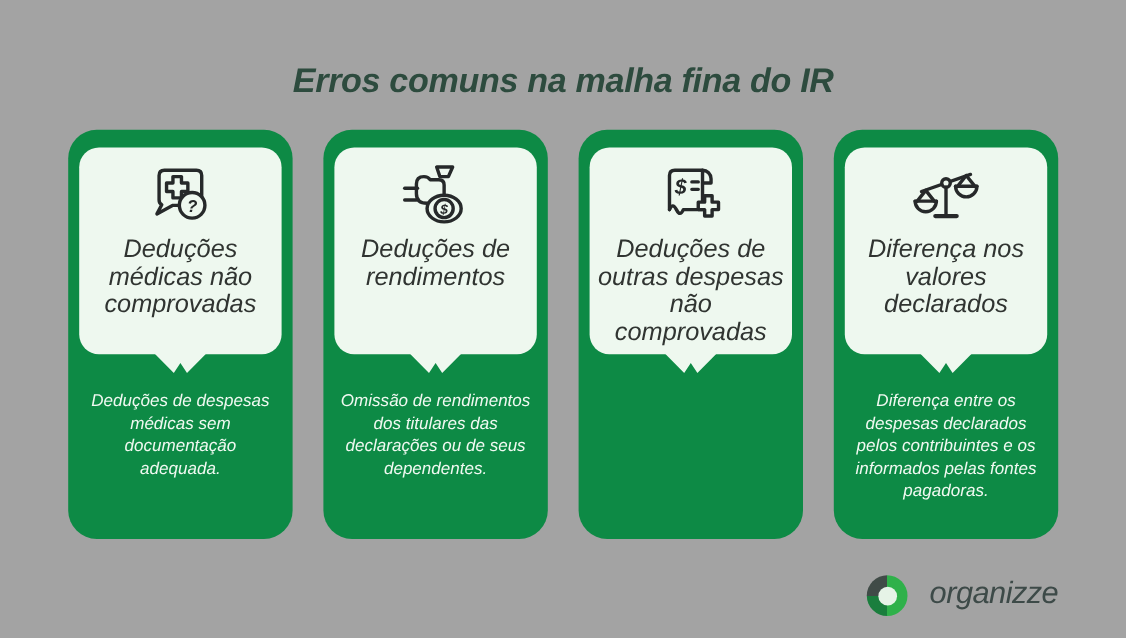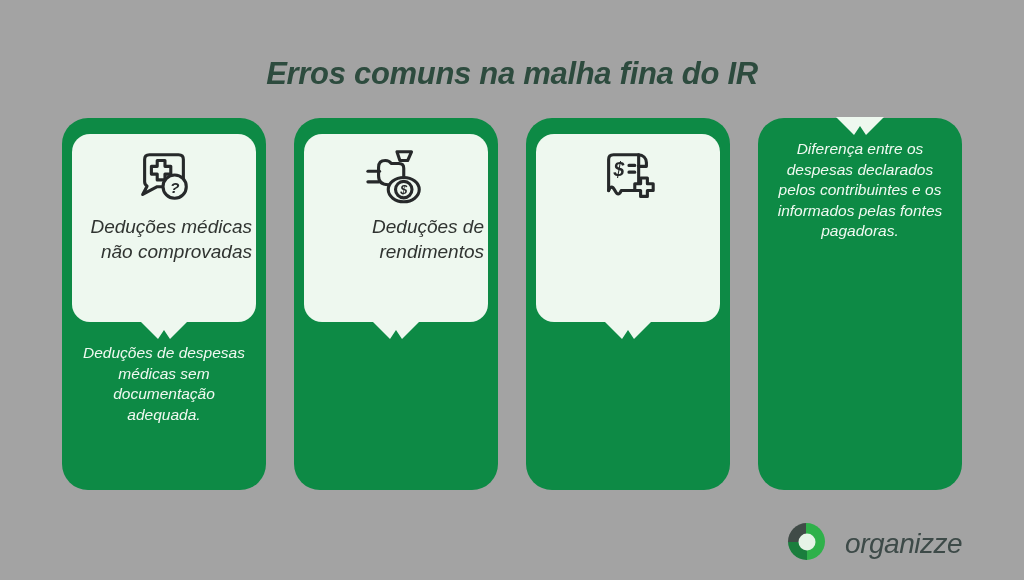--- a/index.html
+++ b/index.html
@@ -49,39 +49,40 @@
     border-radius: 18px;
     display: flex;
     flex-direction: column;
     align-items: center;
     box-sizing: border-box;
   }
   .icon-wrap { margin-top: 11px; height: 64px; display: flex; align-items: center; justify-content: center; }
   .card-title {
     margin-top: 5px;
     padding: 0 4px;
-    font-size: 19px;
+    font-size: 23px;
     line-height: 25px;
     color: #303431;
-    text-align: right;
+    text-align: center;
   }
   .tail { display: block; margin-top: -1px; }
   .card-body {
+    margin-top: 12px;
     padding: 0 14px;
     font-size: 15.5px;
     line-height: 20.5px;
     color: #f0f9f1;
     text-align: center;
   }
   .logo {
     position: absolute;
     right: 62px;
     bottom: 20px;
     display: flex;
-    align-items: flex-end;
+    align-items: flex-start;
     gap: 20px;
   }
   .donut {
     width: 37px;
     height: 37px;
     border-radius: 50%;
     background: conic-gradient(#2fb14a 0 50%, #1a7e3d 50% 75%, #404b47 75% 100%);
     position: relative;
     display: inline-block;
   }
@@ -142,42 +143,61 @@
             <ellipse cx="40" cy="45" rx="16" ry="12.5" fill="#eef8ef"></ellipse>
             <circle cx="40" cy="45" r="8.5"></circle>
             <text x="40" y="50" font-size="13" font-weight="bold" text-anchor="middle">$</text>
           </svg>
         </div>
         <div class="card-title">Deduções de rendimentos</div>
       </div>
       <svg class="tail" width="64" height="22" viewBox="0 0 64 22">
         <path d="M8,0 L26,18 L32,9 L38,18 L56,0 Z" fill="#eef8ef"></path>
       </svg>
+      <div class="card-body">Omissão de rendimentos dos titulares das declarações ou de seus dependentes.</div>
     </div>
 
     <div class="card">
       <div class="panel">
         <div class="icon-wrap">
           <svg class="glyph" width="62" height="62" viewBox="0 0 64 64">
             <path d="M12,46 V14 q0,-5 5,-5 h26"></path>
             <path d="M43,9 a8,8 0 0 1 8,8 v4 h-8 V9"></path>
             <path d="M43,21 V44"></path>
             <path d="M12,46 q3,-7 6.5,0 t6.5,0 h18"></path>
             <text x="17" y="31" font-size="20" font-weight="bold">$</text>
             <path d="M33,20 h6 M33,27 h6"></path>
             <path d="M45,33 h7 v6 h6 v7 h-6 v6 h-7 v-6 h-6 v-7 h6 Z" fill="#eef8ef"></path>
           </svg>
         </div>
-      </div>
-      <svg class="tail" width="64" height="22" viewBox="0 0 64 22">
-        <path d="M8,0 L26,18 L32,9 L38,18 L56,0 Z" fill="#eef8ef"></path>
-      </svg>
-    </div>
-
-    <div class="card">
+        <div class="card-title">Deduções de outras despesas não comprovadas</div>
+      </div>
+      <svg class="tail" width="64" height="22" viewBox="0 0 64 22">
+        <path d="M8,0 L26,18 L32,9 L38,18 L56,0 Z" fill="#eef8ef"></path>
+      </svg>
+    </div>
+
+    <div class="card">
+      <div class="panel">
+        <div class="icon-wrap">
+          <svg class="glyph" width="62" height="62" viewBox="0 0 64 64">
+            <path d="M9,29 L55,13"></path>
+            <circle cx="32" cy="21" r="4" fill="#eef8ef"></circle>
+            <path d="M32,25 V51"></path>
+            <path d="M22,52 H42" stroke-width="4"></path>
+            <path d="M13,28 L5,38 M13,28 L21,38"></path>
+            <path d="M3,38 H23"></path>
+            <path d="M3,38 a10,10 0 0 0 20,0"></path>
+            <path d="M51,14 L43,24 M51,14 L59,24"></path>
+            <path d="M41,24 H61"></path>
+            <path d="M41,24 a10,10 0 0 0 20,0"></path>
+          </svg>
+        </div>
+        <div class="card-title">Diferença nos valores declarados</div>
+      </div>
       <svg class="tail" width="64" height="22" viewBox="0 0 64 22">
         <path d="M8,0 L26,18 L32,9 L38,18 L56,0 Z" fill="#eef8ef"></path>
       </svg>
       <div class="card-body">Diferença entre os despesas declarados pelos contribuintes e os informados pelas fontes pagadoras.</div>
     </div>
 
   </div>
 
   <div class="logo">
     <span class="donut">

